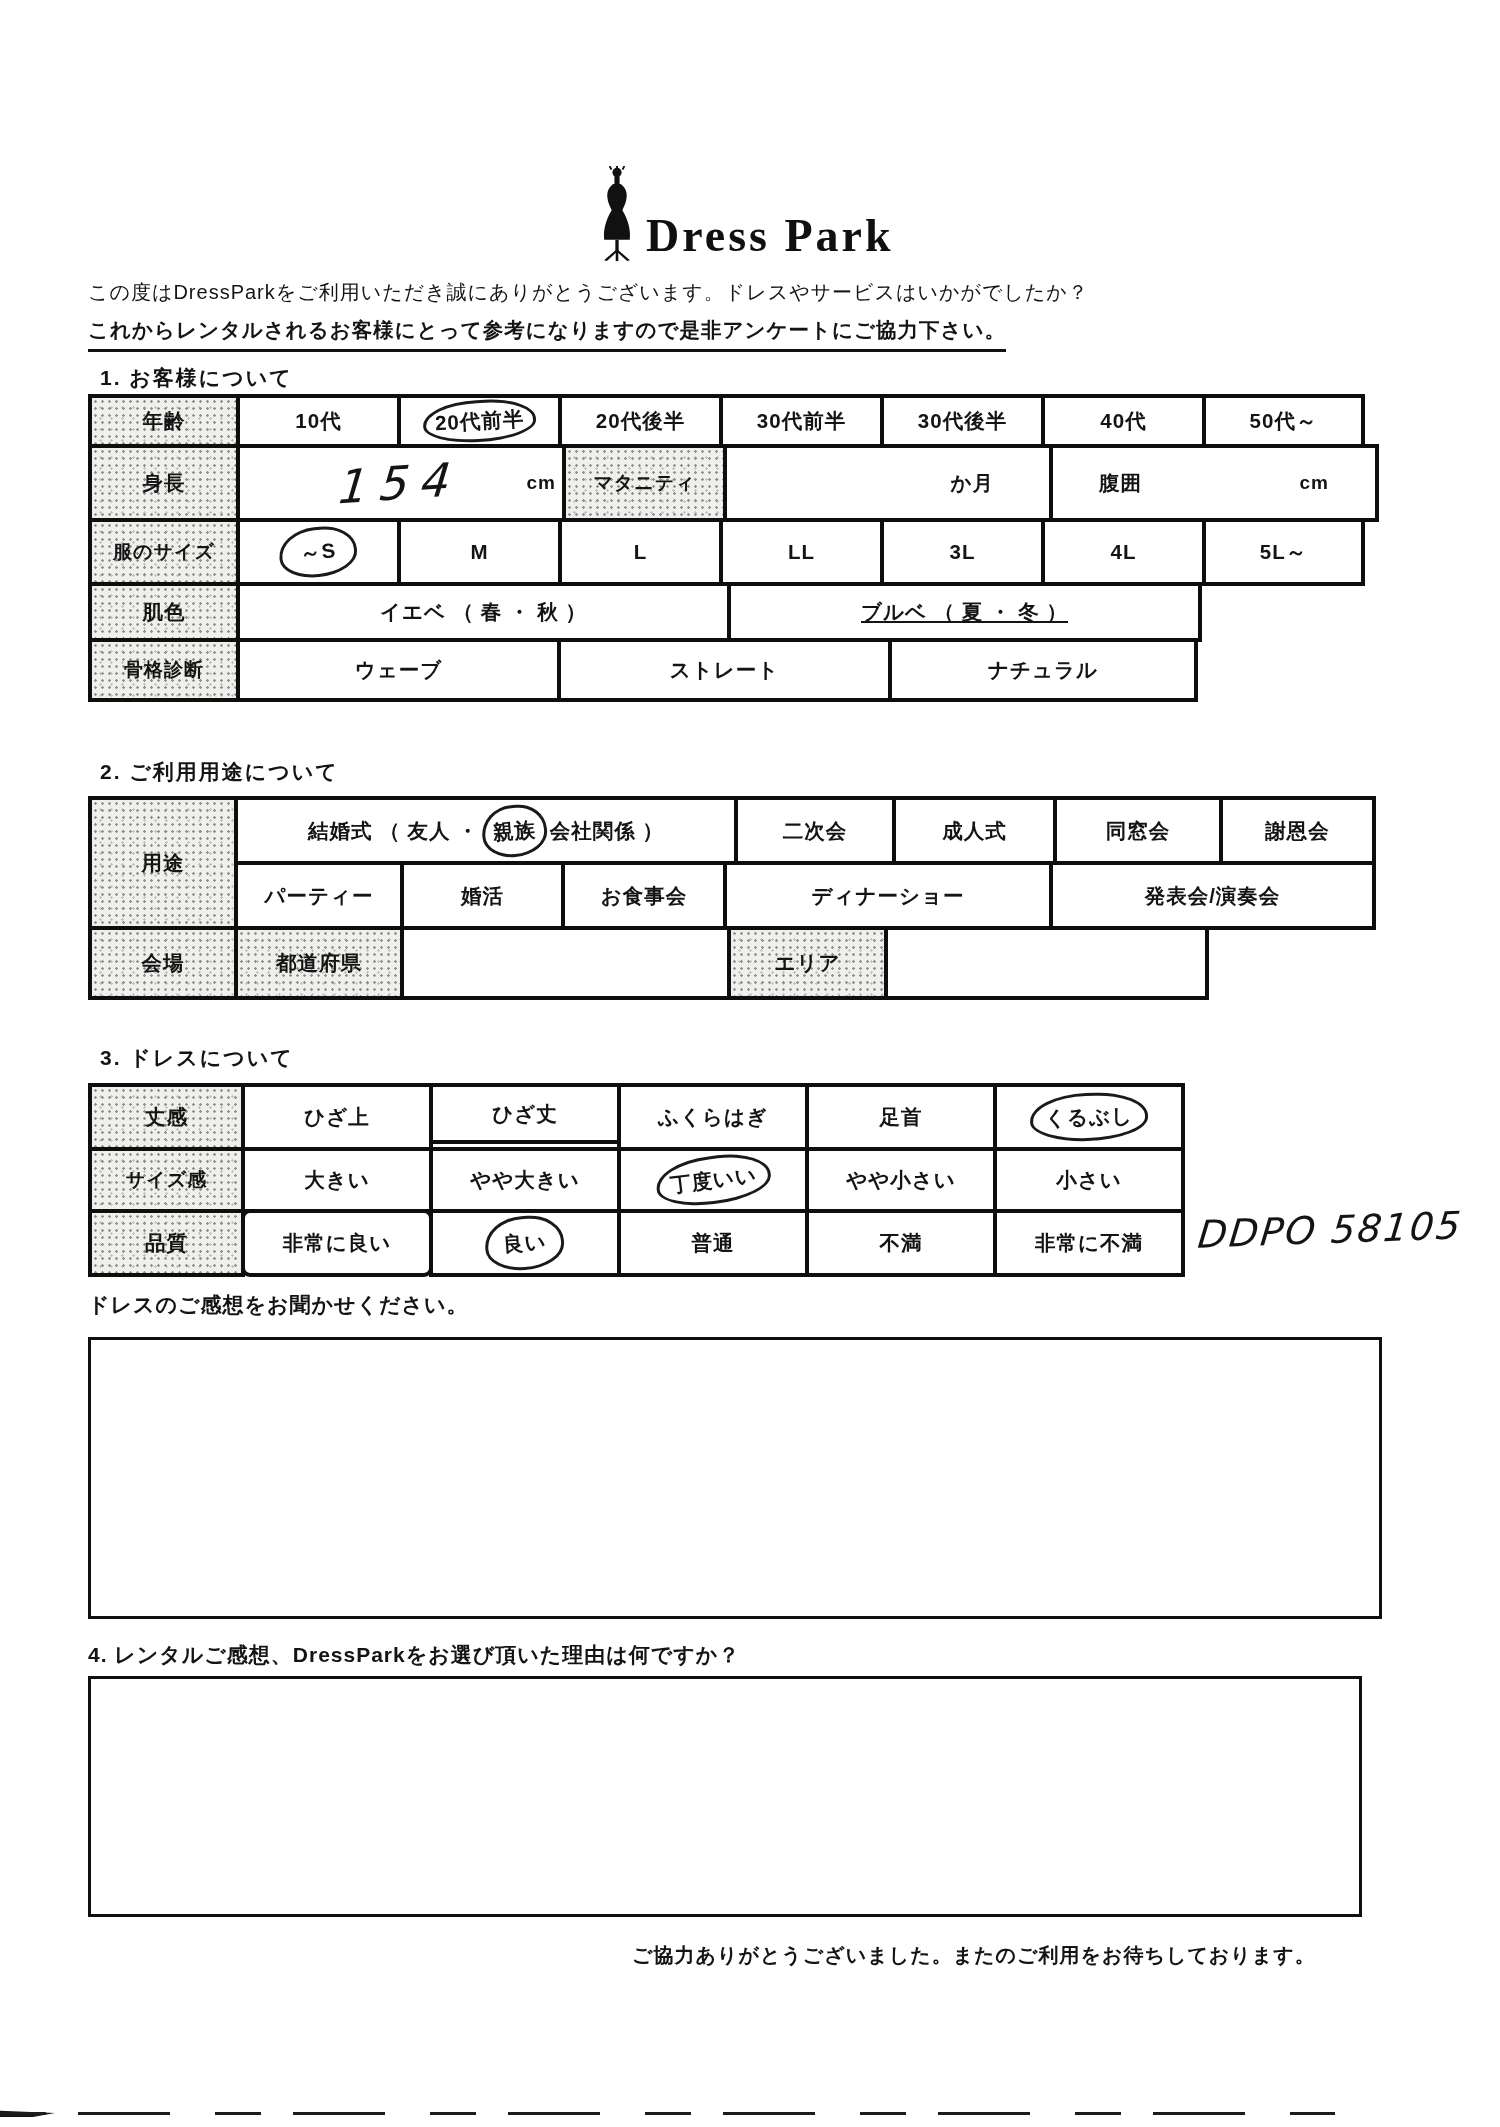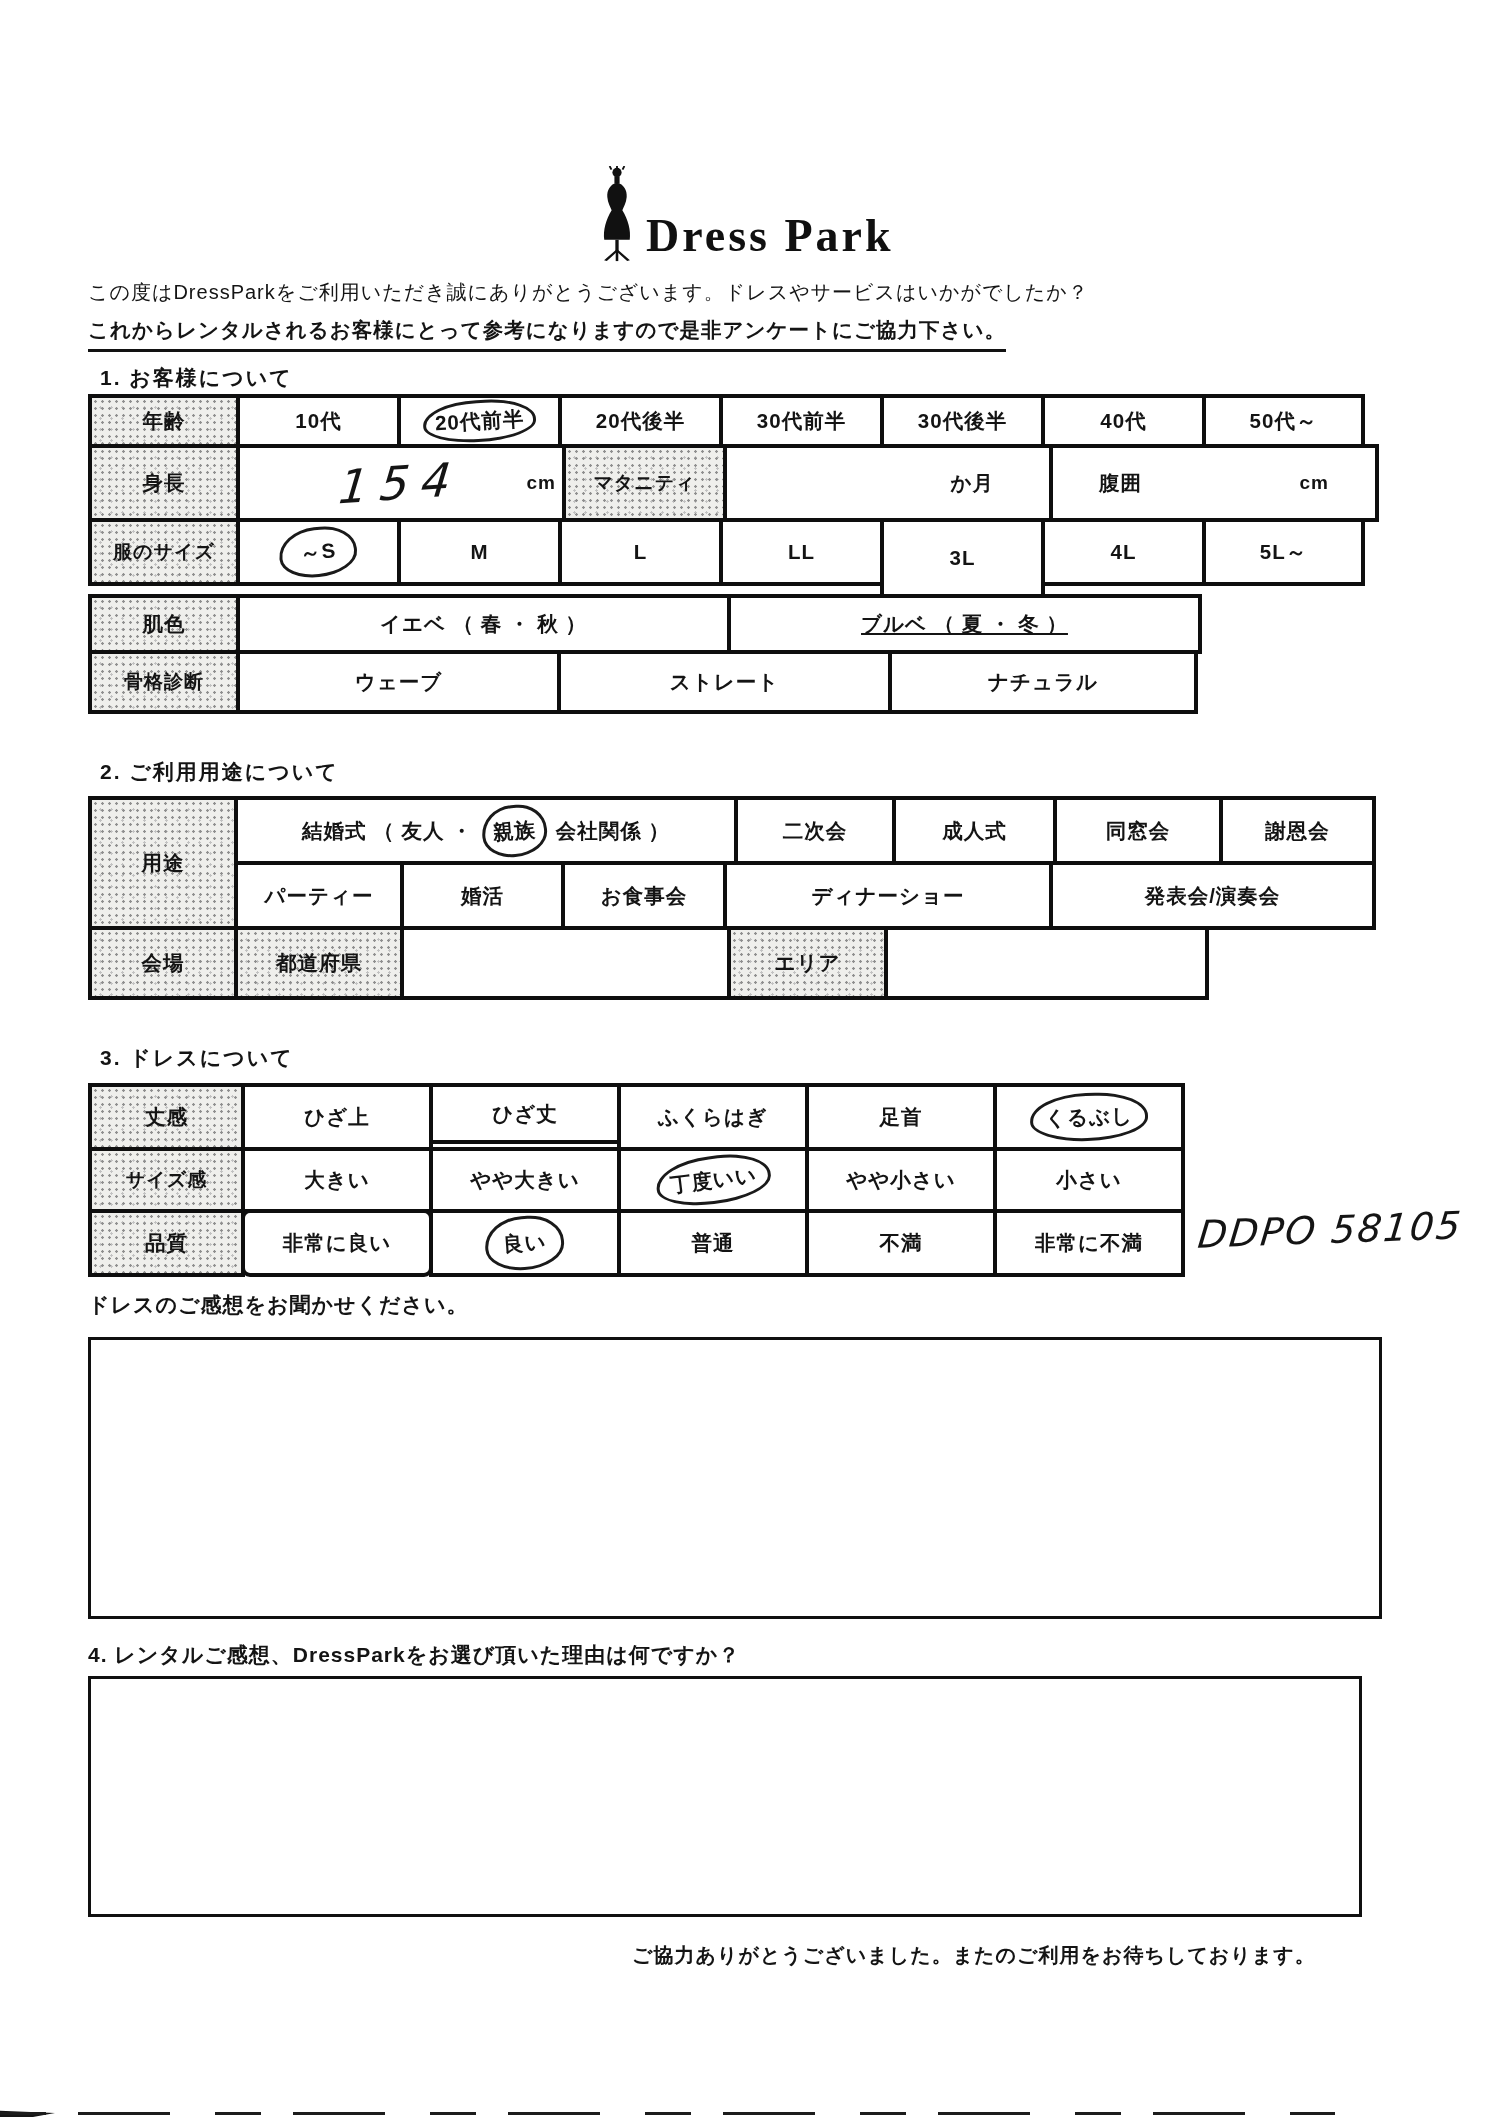--- a/index.html
+++ b/index.html
@@ -140,21 +140,21 @@
   <div class="t-row">
     <div class="cell shade" style="width:152px;height:68px;font-size:19px;">服のサイズ</div>
     <div class="cell" style="width:165px;height:68px;">
       <span class="circled" style="padding:8px 18px;transform:rotate(-6deg);">
         <span>～S</span>
       </span>
     </div>
     <div class="cell" style="width:165px;height:68px;">M</div>
     <div class="cell" style="width:165px;height:68px;">L</div>
     <div class="cell" style="width:165px;height:68px;">LL</div>
-    <div class="cell" style="width:165px;height:80px;">3L</div>
+    <div class="cell" style="width:165px;height:68px;">3L</div>
     <div class="cell" style="width:165px;height:68px;">4L</div>
     <div class="cell" style="width:163px;height:68px;">5L～</div>
   </div>
 
   <div class="t-row">
     <div class="cell shade" style="width:152px;height:60px;">肌色</div>
     <div class="cell" style="width:495px;height:60px;">イエベ （ 春 ・ 秋 ）</div>
     <div class="cell" style="width:475px;height:60px;text-decoration:underline;">ブルベ （ 夏 ・ 冬 ）</div>
   </div>
 
@@ -166,21 +166,21 @@
   </div>
 </div>
 
 <h2 class="abs sec-head" style="left:100px;top:758px;">2. ご利用用途について</h2>
 
 <div class="abs" style="left:88px;top:796px;">
   <div style="display:flex;">
     <div class="cell shade" style="width:150px;height:134px;">用途</div>
     <div style="margin-left:-4px;">
       <div class="t-row">
-        <div class="cell" style="width:504px;height:69px;gap:9px;">
+        <div class="cell" style="width:504px;height:69px;gap:3px;">
           <span>結婚式 （ 友人 ・</span>
           <span class="circled" style="padding:9px 8px;transform:rotate(-5deg);">
             <span>親族</span>
           </span>
           <span>会社関係 ）</span>
         </div>
         <div class="cell" style="width:162px;height:69px;">二次会</div>
         <div class="cell" style="width:165px;height:69px;">成人式</div>
         <div class="cell" style="width:170px;height:69px;">同窓会</div>
         <div class="cell" style="width:157px;height:69px;">謝恩会</div>

